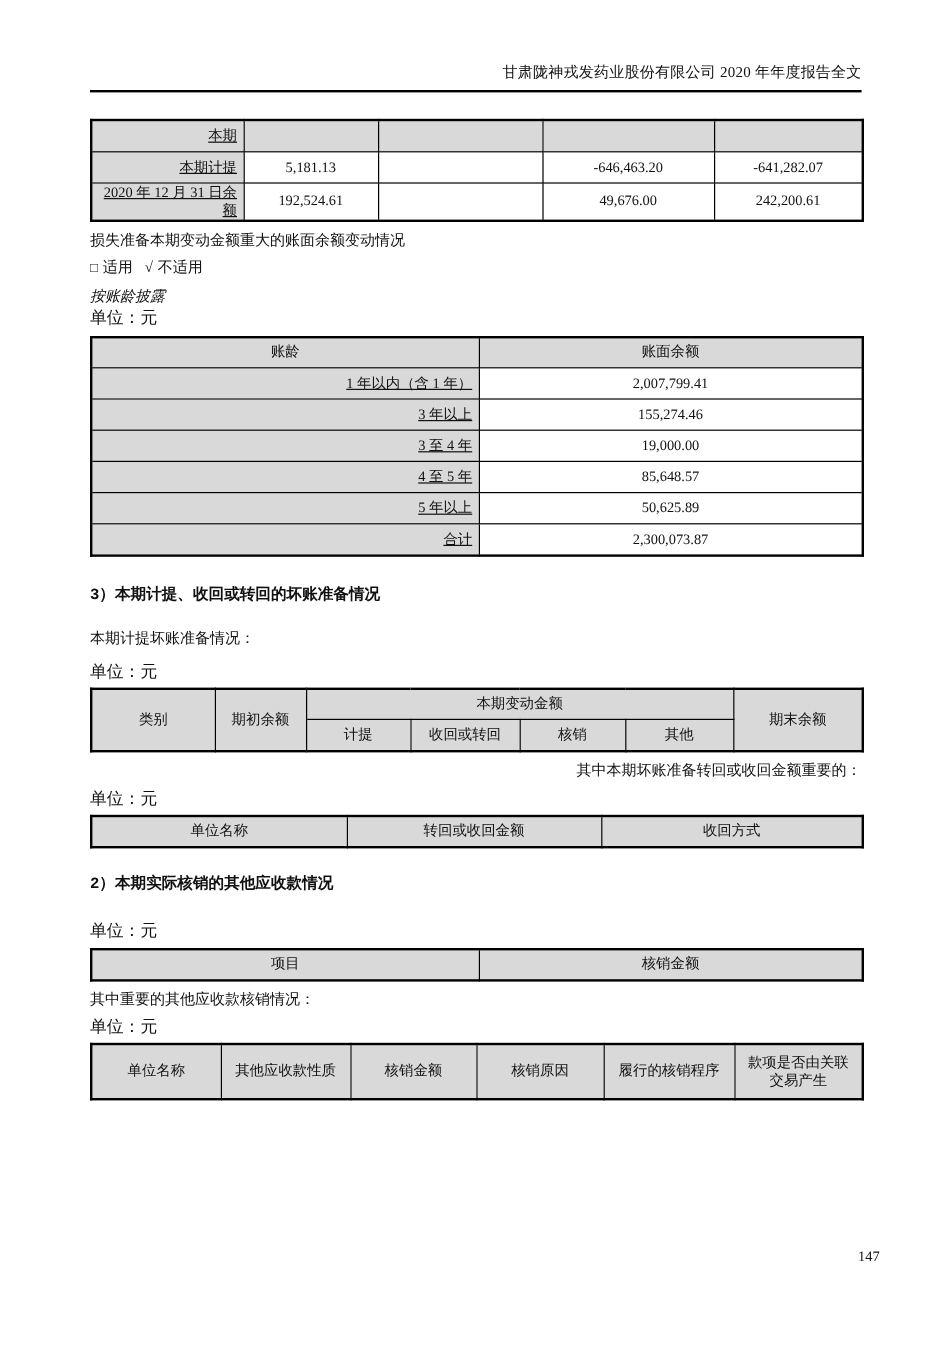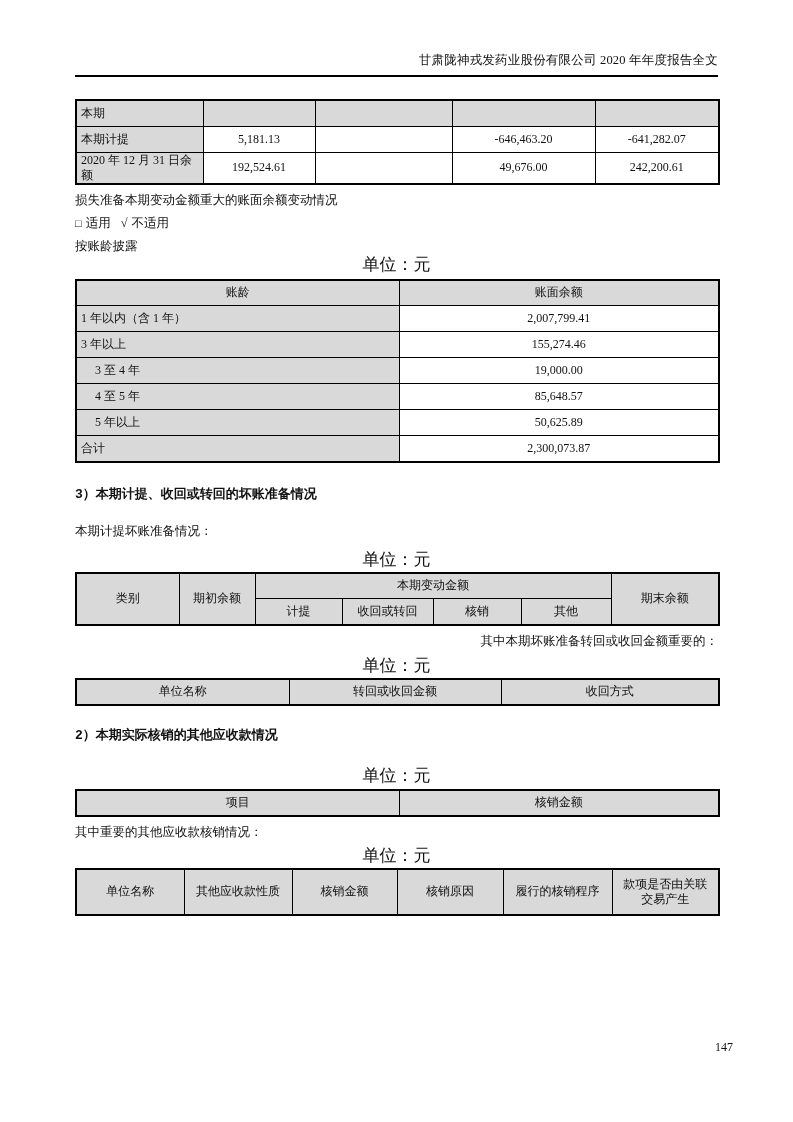--- a/index.html
+++ b/index.html
@@ -26,23 +26,23 @@
     border-bottom: 2px solid #000000;
     text-align: right;
     font-size: 12.5px;
     letter-spacing: 0.2px;
   }
   .para {
     font-size: 12.5px;
     line-height: 16px;
   }
   .unit {
-    font-size: 17px;
+    font-size: 14px;
     line-height: 16px;
-    text-align: center;
+    text-align: left;
   }
   .sec-heading {
     font-size: 13px;
     font-weight: bold;
     line-height: 18px;
     font-family: Liberation Mono, monospace;
   }
   table {
     border-collapse: collapse;
     table-layout: fixed;
@@ -55,21 +55,21 @@
     height: 26px;
     padding: 0 5px;
     font-weight: normal;
     vertical-align: middle;
     overflow: hidden;
     line-height: 15px;
   }
   .gray { background: #d9d9d9; }
   .num { text-align: center; }
   .ctr { text-align: center; }
-  .lbl { text-align: left; padding-left: 4px; }
+  .lbl { text-align: right; padding-left: 4px; text-decoration: underline; }
   .indent { padding-left: 18px; }
   .tall td, .tall th { height: 46px; }
   .chk-box { display: inline-block; font-size: 11px; margin-right: 4px; }
   .chk-mark { display: inline-block; margin: 0 4px 0 10px; }
   .page-number {
     position: absolute;
     top: 1040px;
     right: 60px;
     font-size: 12px;
   }
@@ -114,21 +114,21 @@
       </tr>
     </tbody>
       </table>
 
     <div class="para" style="margin-top:7px;">损失准备本期变动金额重大的账面余额变动情况</div>
 
     <div class="para" style="margin-top:7px;">
       <span class="chk-box">□</span><span>适用</span><span class="chk-mark">√</span><span>不适用</span>
     </div>
 
-    <div class="para" style="margin-top:7px;">按账龄披露</div>
+    <div class="para" style="margin-top:7px;font-style:italic;">按账龄披露</div>
 
     <div class="unit" style="margin-top:3px;">单位：元</div>
 
     <table style="margin-top:6px;">
       <colgroup>
           <col style="width:323px">
           <col style="width:320px">
         </colgroup>
       <tbody>
           <tr>

